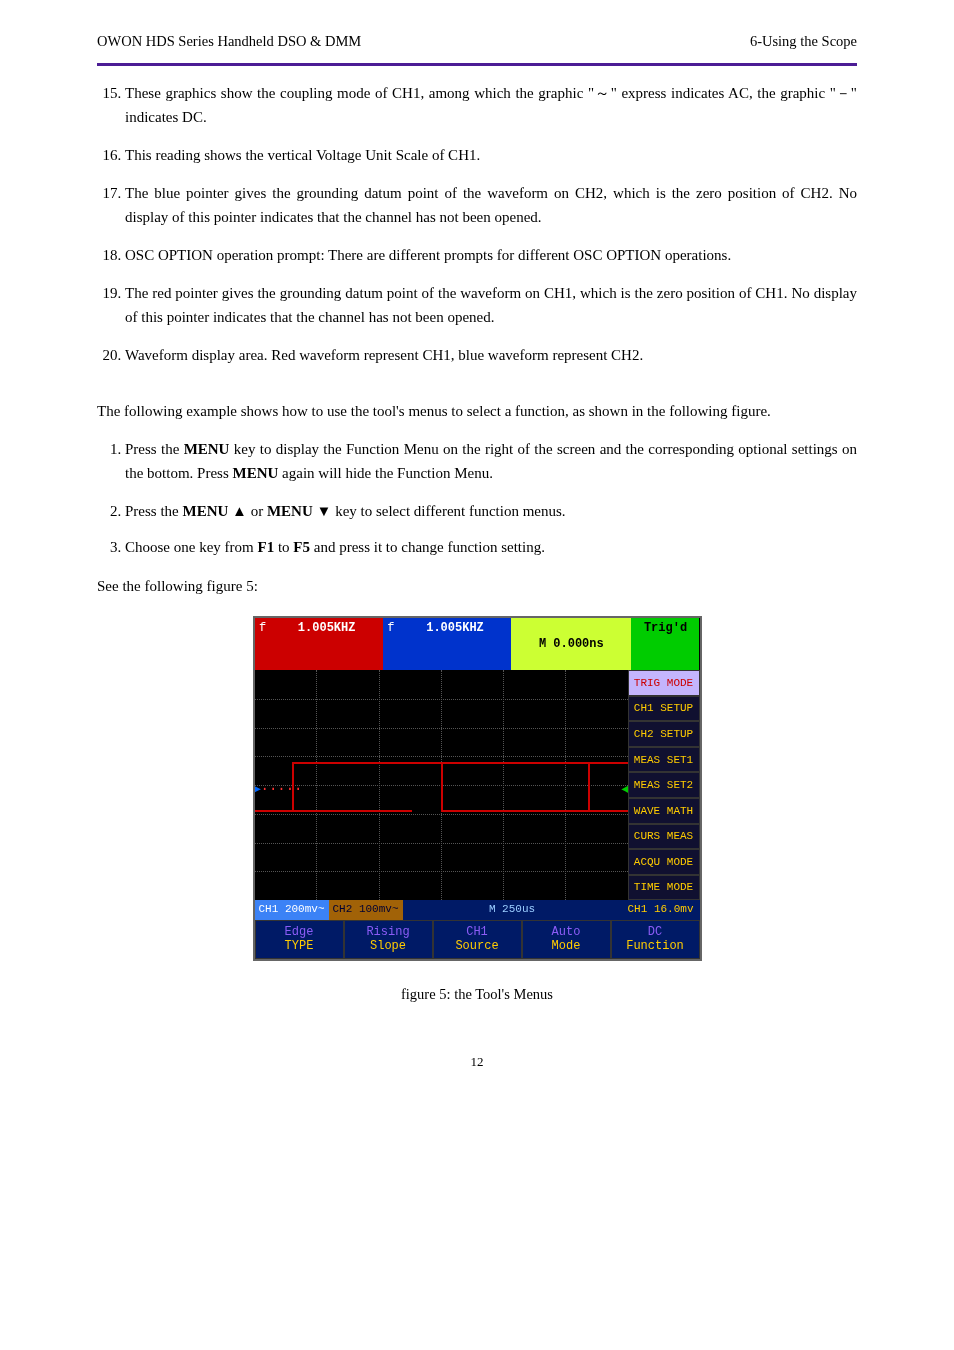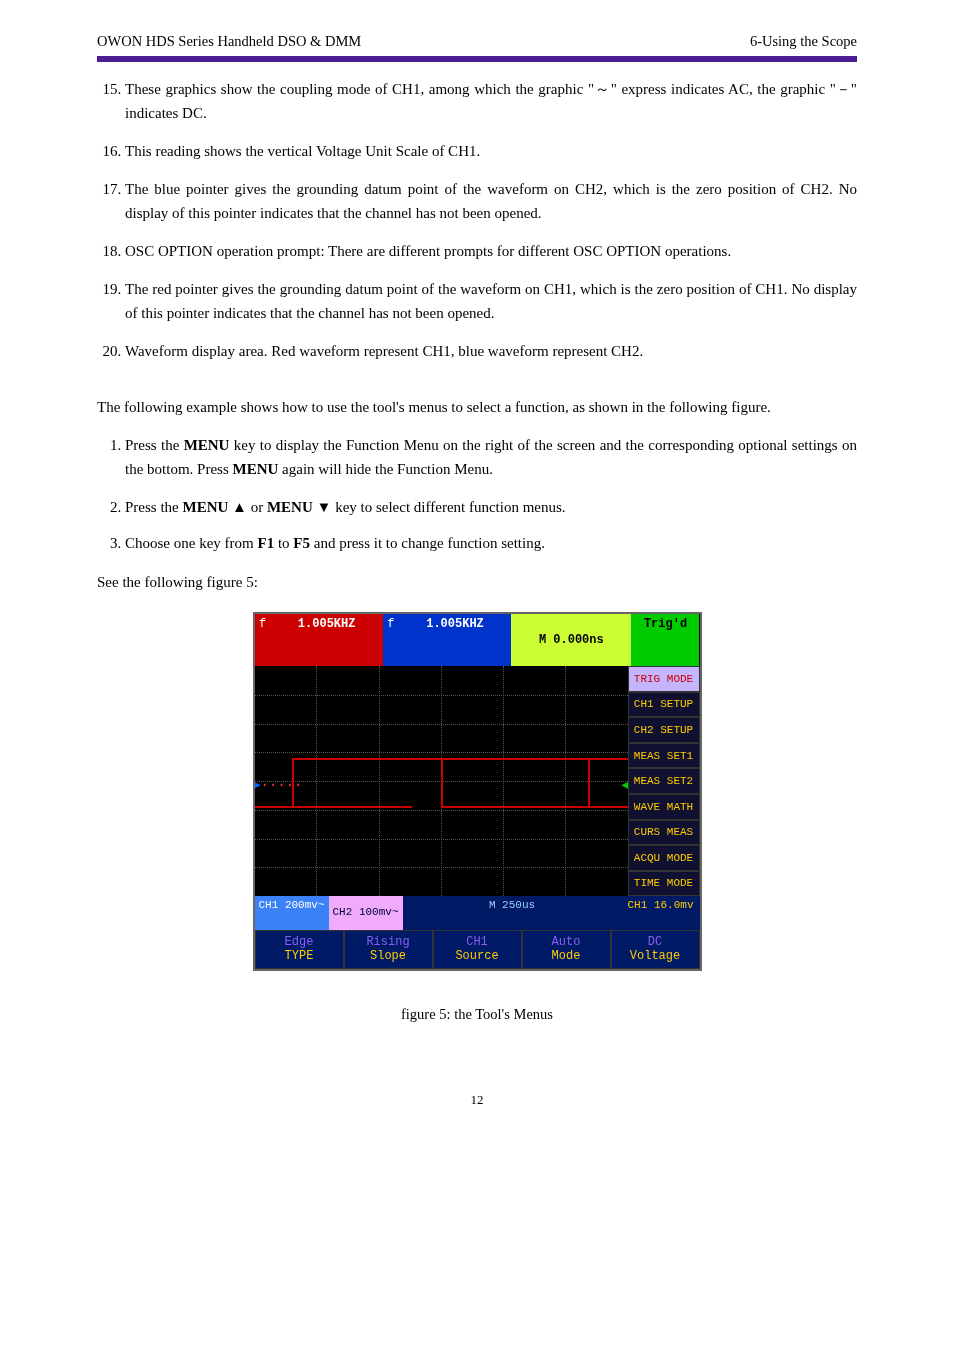--- a/index.html
+++ b/index.html
@@ -7,22 +7,22 @@
     font-size: 15px;
     color: #000;
     max-width: 760px;
     margin: 30px auto;
     line-height: 1.6;
     background: #fff;
   }
   .hdr {
     display: flex;
     justify-content: space-between;
-    border-bottom: 6px solid #4c1d95;
-    padding-bottom: 3px;
+    border-bottom: 3px solid #4c1d95;
+    padding-bottom: 10px;
     margin-bottom: 2px;
     font-size: 14.5px;
     align-items: center;
   }
   ol.num { margin-left: 0; padding-left: 28px; }
   ol.num li { margin-bottom: 14px; text-align: justify; margin-top: 12px; }
   .para { margin-top: 32px; margin-bottom: 14px; text-align: justify; }
   .bold { font-weight: bold; }
   .figwrap { text-align: center; margin-top: 18px; }
   .scope {
@@ -69,32 +69,32 @@
   .wave-red2::after { content:""; position:absolute; left:0; right:-80%; bottom:0; border-bottom:2px solid #cc0000;}
   .menus { flex:0 0 72px; display:flex; flex-direction:column; }
   .menus .mi {
     flex:1; border:1px solid #333; background:#101030; color:#ffcc00;
     font-size:11px; display:flex; align-items:center; justify-content:center;
     text-align:center; line-height:1.1;
   }
   .menus .mi.on { background:#c4b5fd; color:#cc0000; }
   .lowbar { display:flex; background:#001a66; color:#aaa; font-size:11px; }
   .lowbar .lb1 { background:#3b82f6; color:#fff; padding:1px 4px; }
-  .lowbar .lb2 { background:#f0abfc; color:#003; padding:8px 4px; }
+  .lowbar .lb2 { background:#a16207; color:#003; padding:1px 4px; }
   .lowbar .lb3 { flex:1; color:#9cf; padding:1px 4px; }
   .lowbar .lb4 { color:#ffcc00; padding:1px 6px; }
   .btnbar { display:flex; }
   .btnbar .bt {
     flex:1; background:#001a66; border:1px solid #333;
     text-align:center; padding:4px 2px; line-height:1.2;
   }
   .btnbar .bt .t { color:#8b5cf6; display:block; font-size:12px; }
   .btnbar .bt .s { color:#ffcc00; display:block; font-size:12px; }
-  .caption { text-align:center; margin-top:32px; font-size:14.5px; }
-  .pnum { text-align:center; font-size:13px; margin-top:64px; }
+  .caption { text-align:center; margin-top:22px; font-size:14.5px; }
+  .pnum { text-align:center; font-size:13px; margin-top:46px; }
 </style>
 </head>
 <body>
 
 <div class="hdr">
   <span>OWON    HDS Series Handheld DSO &amp; DMM</span>
   <span>6-Using the Scope</span>
 </div>
 
 <ol class="num" start="15">
@@ -181,20 +181,20 @@
       <div class="bt">
           <span class="t">CH1</span>
           <span class="s">Source</span>
         </div>
       <div class="bt">
           <span class="t">Auto</span>
           <span class="s">Mode</span>
         </div>
       <div class="bt">
           <span class="t">DC</span>
-          <span class="s">Voltage</span>
+          <span class="s">Function</span>
         </div>
     </div>
   </div>
 </div>
 
 <p class="caption">figure 5: the Tool's Menus</p>
 <p class="pnum">12</p>
 
 </body></html>

